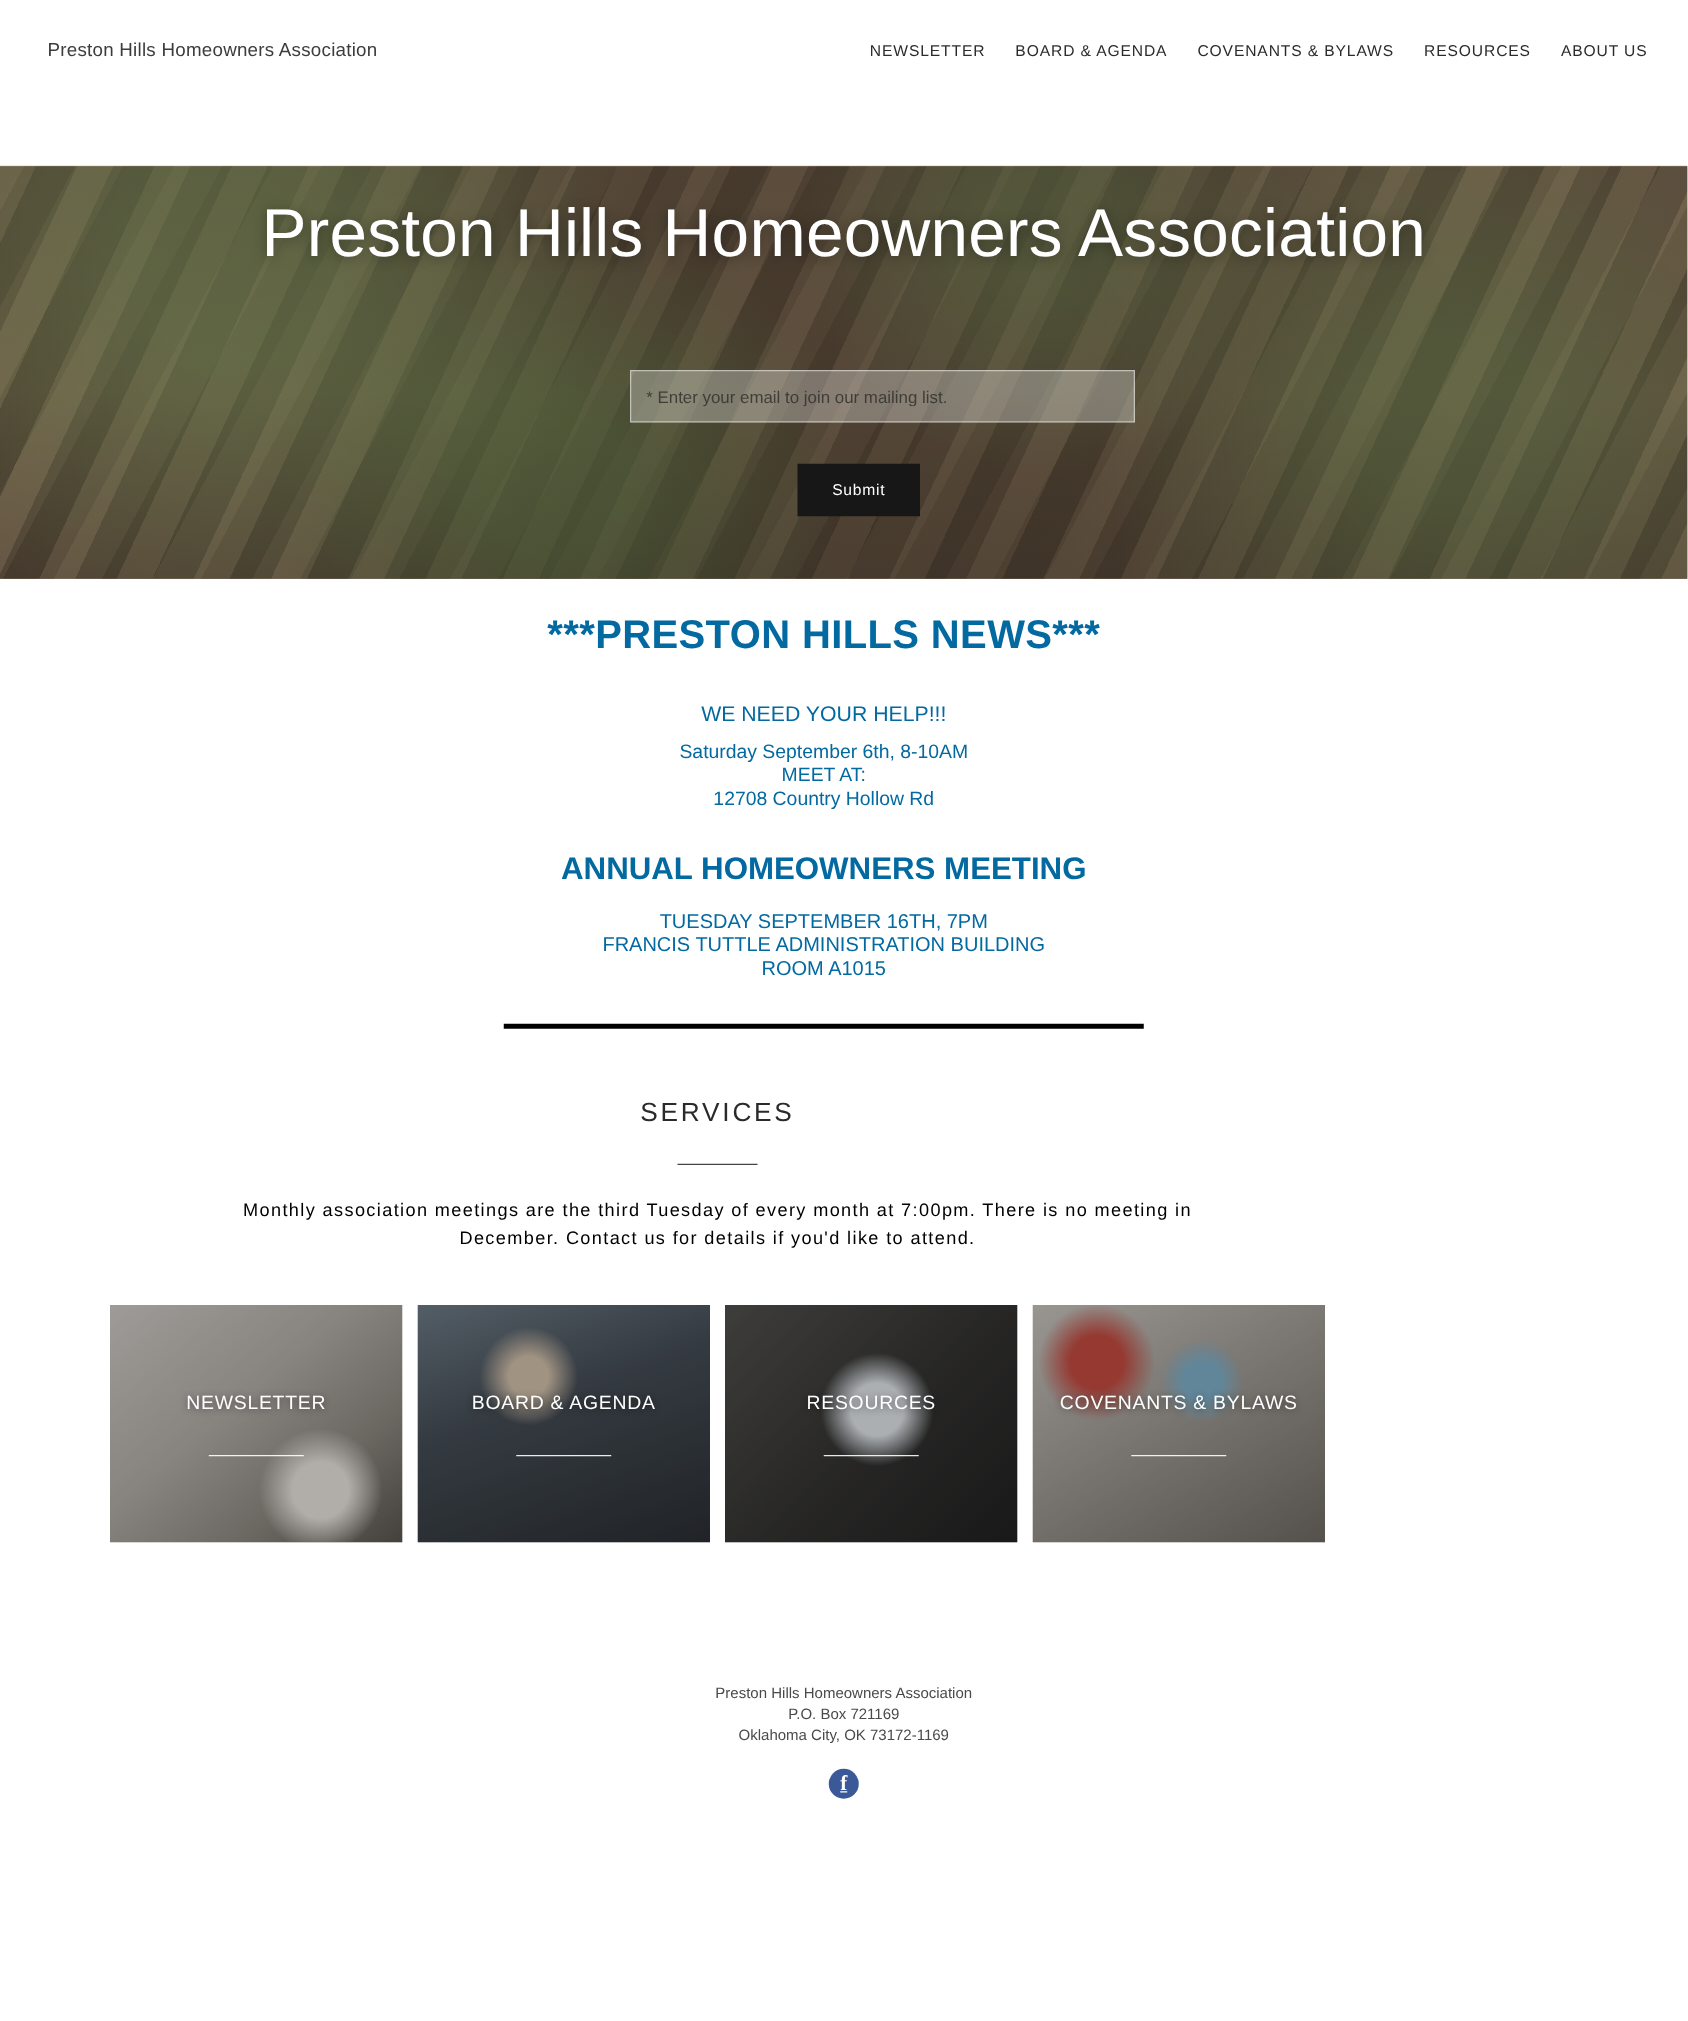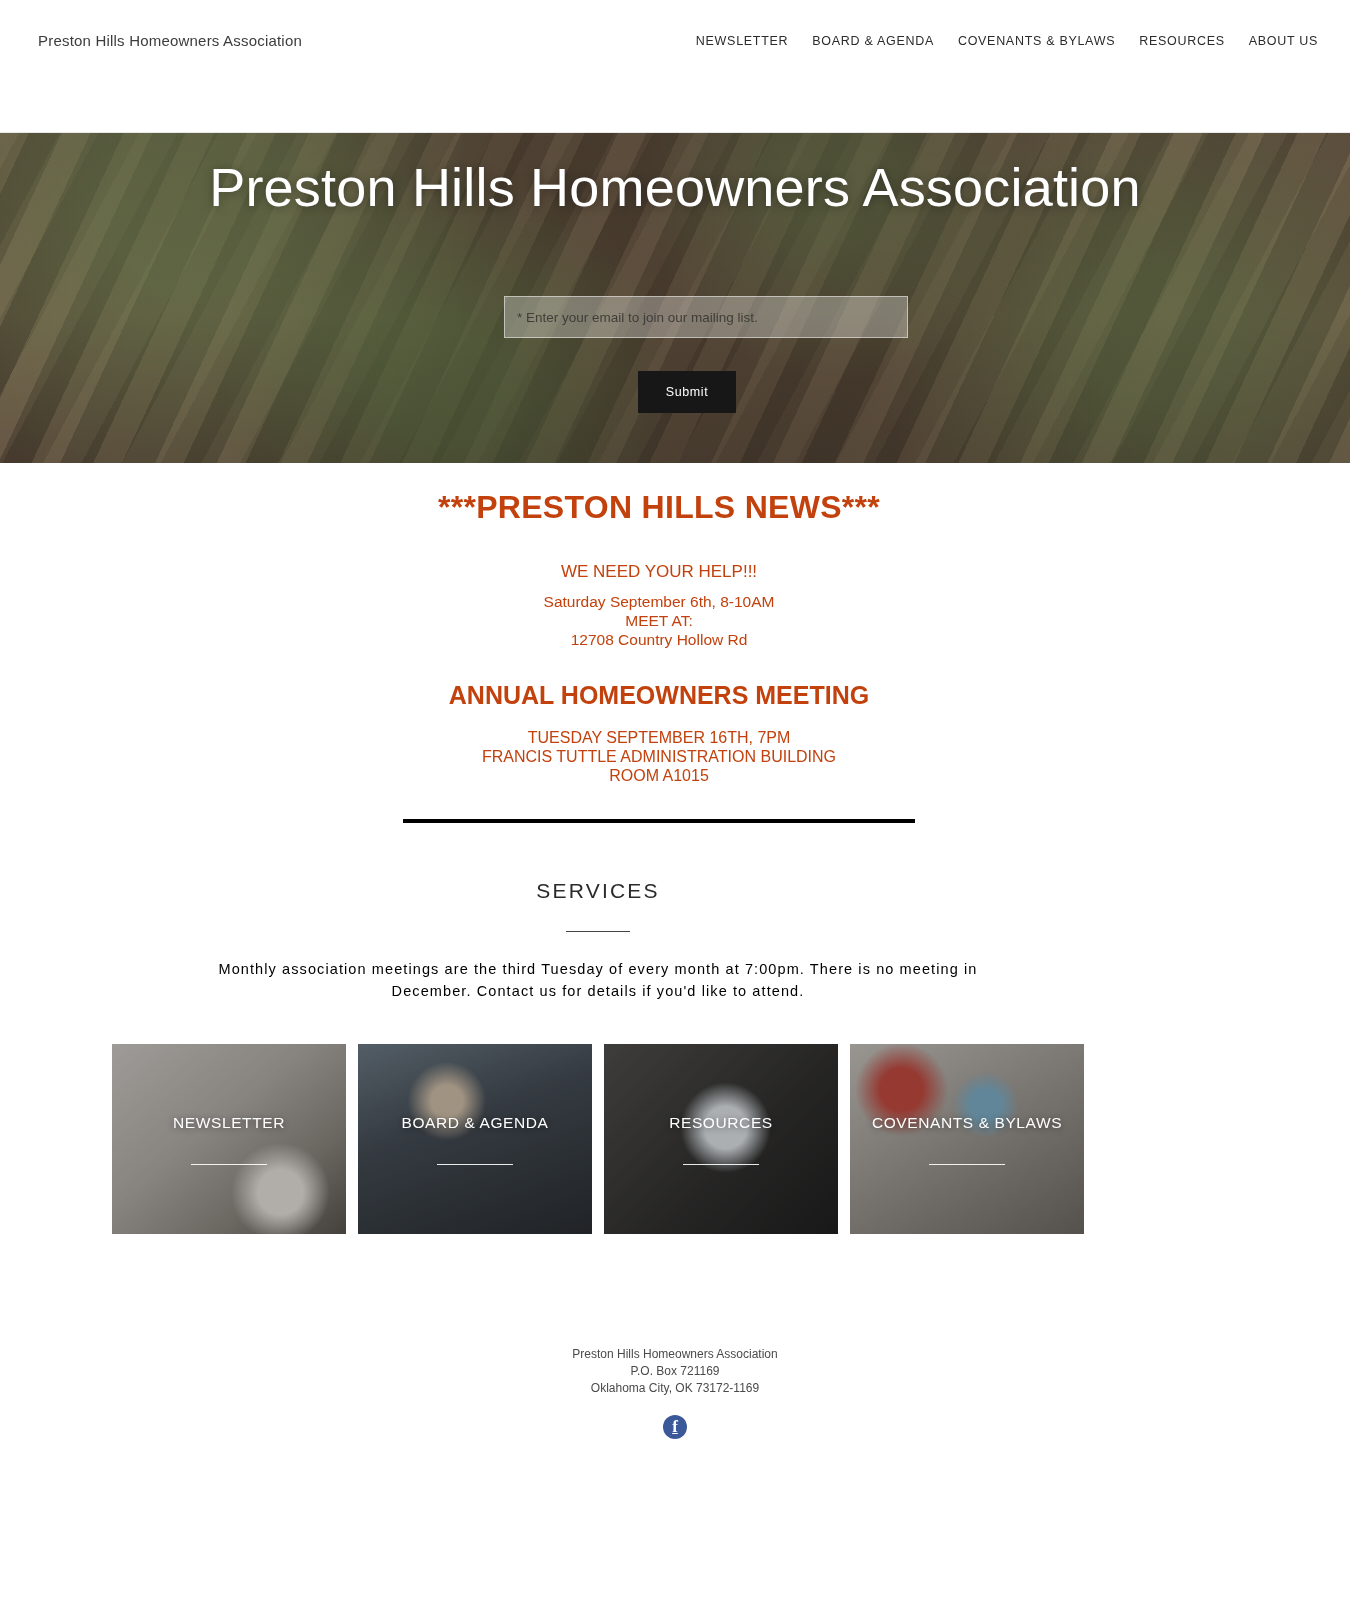--- a/index.html
+++ b/index.html
@@ -116,21 +116,21 @@
     font-family: "Liberation Sans", sans-serif;
     cursor: pointer;
     margin-left: 12px;
   }
 
   
   .news {
     width: 1318px;
     padding-top: 26px;
     text-align: center;
-    color: #c2410c;
+    color: #0369a1;
   }
   .news-heading {
     font-size: 32px;
     font-weight: 700;
     letter-spacing: .3px;
     margin-bottom: 36px;
   }
   .news-sub {
     font-size: 25px;
     font-weight: 700;
@@ -151,21 +151,21 @@
   }
   .news-line2 { font-size: 16px; line-height: 19px; }
   .news-rule {
     width: 512px;
     height: 4px;
     background: #000;
     margin: 34px auto 0;
   }
 
   
-  .services { width: 1148px; text-align: center; padding-top: 56px; margin-left: 24px; }
+  .services { width: 1148px; text-align: center; padding-top: 56px; }
   .services-title {
     font-size: 21px;
     letter-spacing: 2.2px;
     color: #2a2a2a;
     font-weight: 400;
   }
   .services-divider {
     width: 64px;
     height: 1px;
     background: #444;

